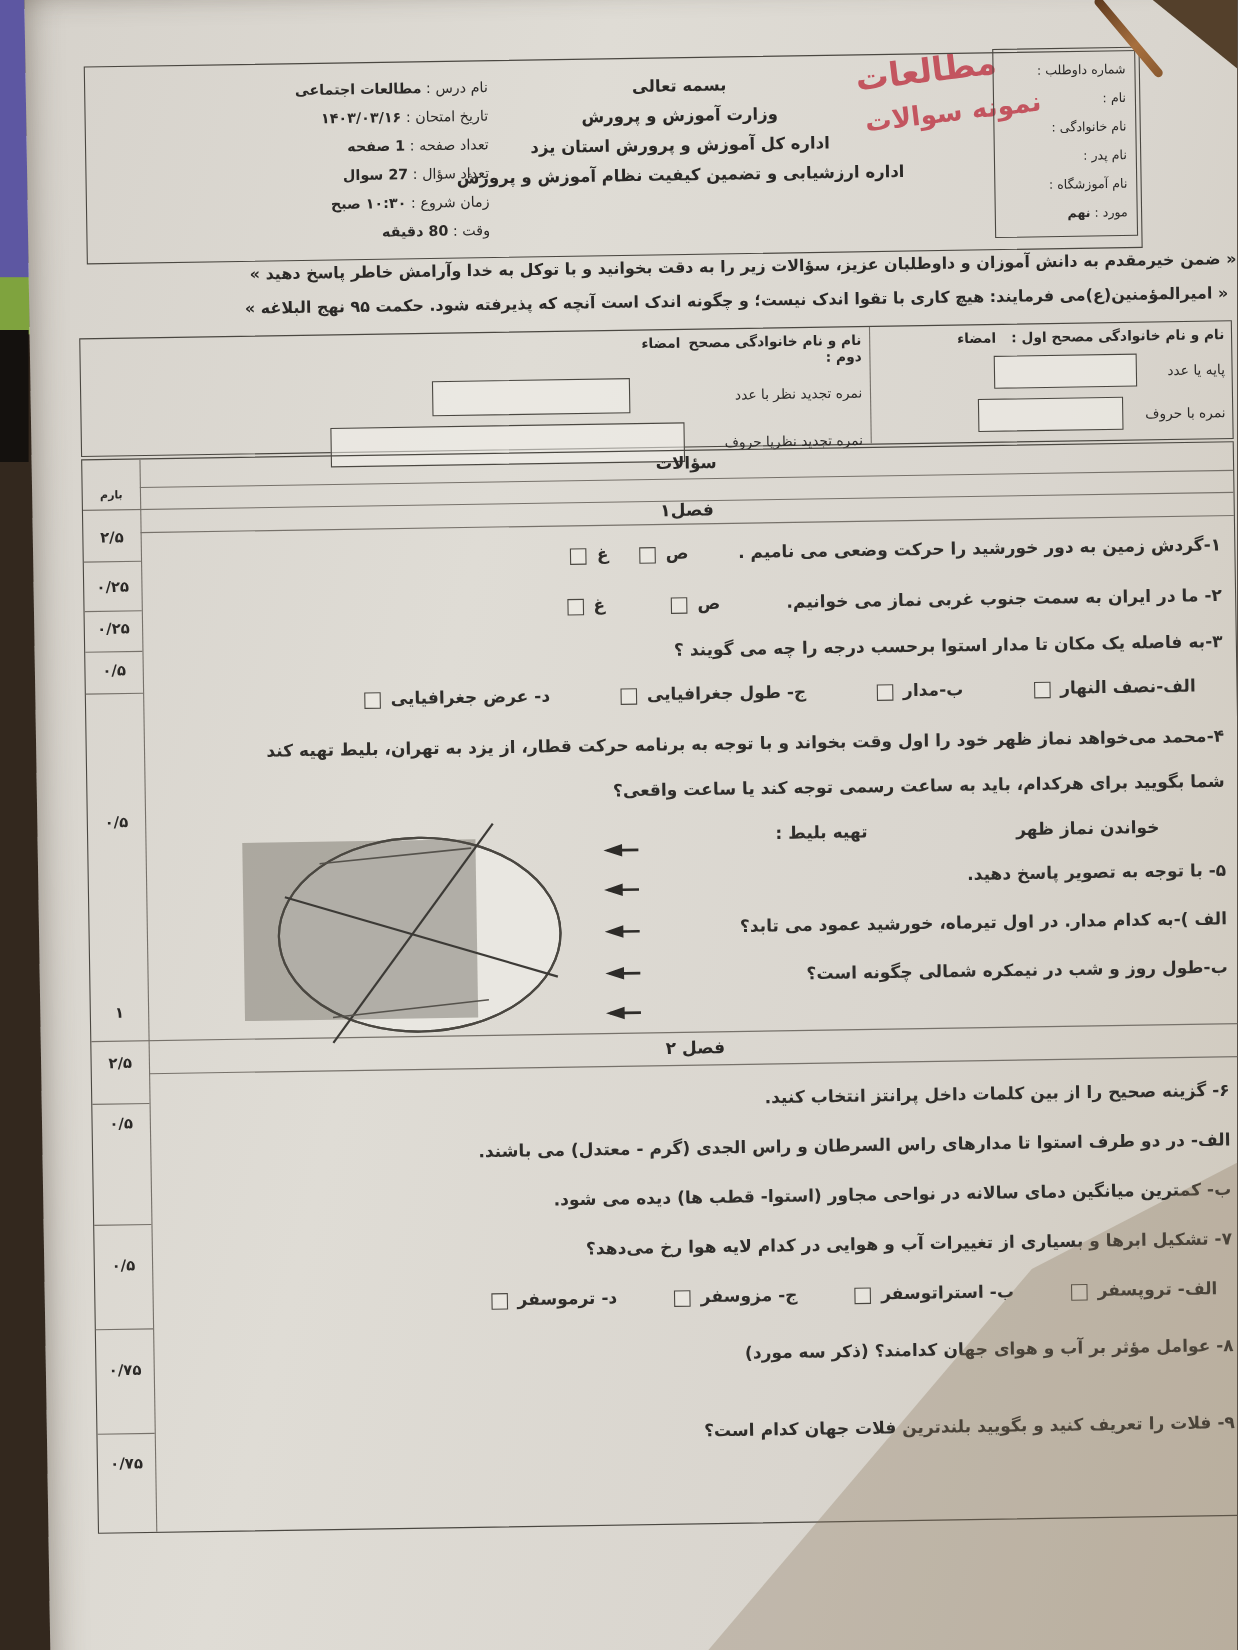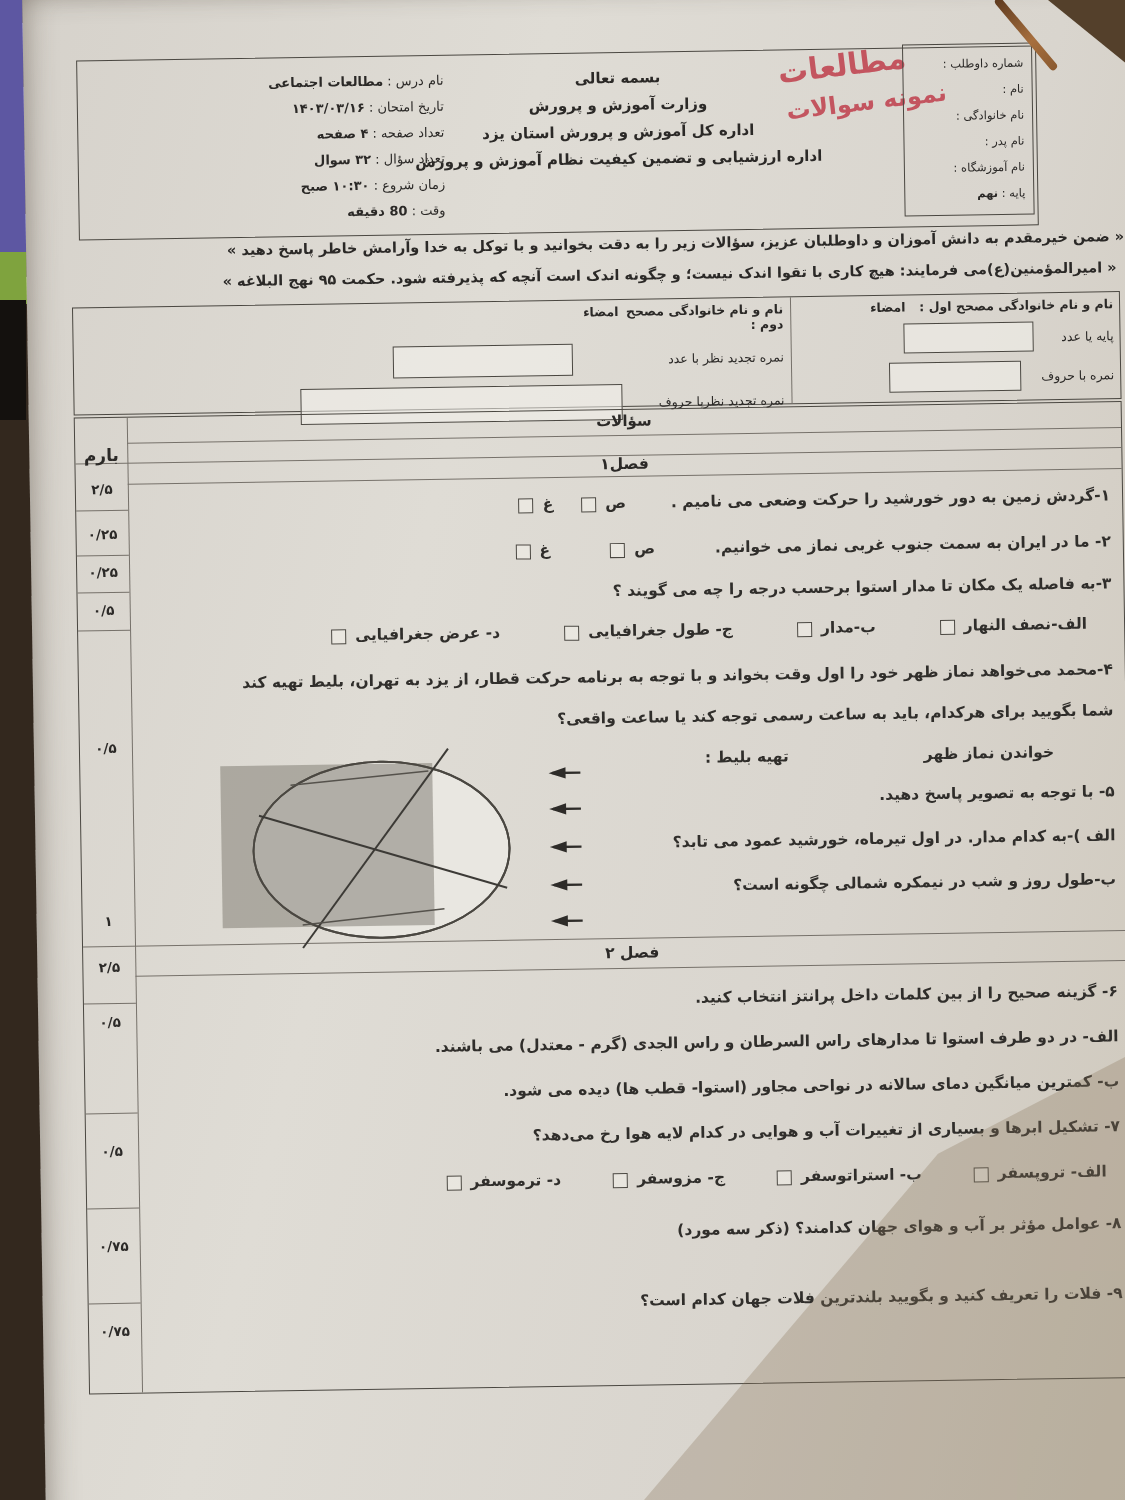--- a/index.html
+++ b/index.html
@@ -65,25 +65,25 @@
         <div class="info-row">
           <span>نام درس :</span>
           <span class="b">مطالعات اجتماعی</span>
         </div>
         <div class="info-row">
           <span>تاریخ امتحان :</span>
           <span class="b">۱۴۰۳/۰۳/۱۶</span>
         </div>
         <div class="info-row">
           <span>تعداد صفحه :</span>
-          <span class="b">۴ صفحه</span>
+          <span class="b">1 صفحه</span>
         </div>
         <div class="info-row">
           <span>تعداد سؤال :</span>
-          <span class="b">۳۲ سوال</span>
+          <span class="b">27 سوال</span>
         </div>
         <div class="info-row">
           <span>زمان شروع :</span>
           <span class="b">۱۰:۳۰ صبح</span>
         </div>
         <div class="info-row">
           <span>وقت :</span>
           <span class="b">80 دقیقه</span>
         </div>
       </div>
@@ -95,21 +95,21 @@
         <div>اداره ارزشیابی و تضمین کیفیت نظام آموزش و پرورش</div>
       </div>
 
       <div class="abs bx" style="right:3px;top:-4px;width:118px;height:164px;padding:6px 8px 0 2px;">
         <div class="cand-row">شماره داوطلب :</div>
         <div class="cand-row">نام :</div>
         <div class="cand-row">نام خانوادگی :</div>
         <div class="cand-row">نام پدر :</div>
         <div class="cand-row">نام آموزشگاه :</div>
         <div class="cand-row">
-          <span>پایه :</span>
+          <span>مورد :</span>
           <span class="b">نهم</span>
         </div>
       </div>
     </div>
 
     <div class="abs b" style="left:60px;right:30px;top:247px;text-align:right;font-size:14.5px;">« ضمن خیرمقدم به دانش آموزان و داوطلبان عزیز، سؤالات زیر را به دقت بخوانید و با توکل به خدا وآرامش خاطر پاسخ دهید »</div>
     <div class="abs b" style="left:60px;right:38px;top:278px;text-align:right;font-size:14.5px;">« امیرالمؤمنین(ع)می فرمایند: هیچ کاری با تقوا اندک نیست؛ و چگونه اندک است آنچه که پذیرفته شود. حکمت ۹۵ نهج البلاغه »</div>
 
     <div class="abs bx" style="left:45px;top:310px;width:1046px;height:106px;">
       <div class="vl" style="left:717px;top:0;bottom:0;"></div>
@@ -157,21 +157,21 @@
       <div class="hl" style="left:0;width:52px;top:174px;"></div>
       <div class="hl" style="left:0;width:52px;top:212px;"></div>
       <div class="hl" style="left:0;right:0;top:528px;"></div>
       <div class="hl" style="left:52px;right:0;top:558px;"></div>
       <div class="hl" style="left:0;width:52px;top:585px;"></div>
       <div class="hl" style="left:0;width:52px;top:695px;"></div>
       <div class="hl" style="left:0;width:52px;top:790px;"></div>
       <div class="hl" style="left:0;width:52px;top:885px;"></div>
 
       <div class="abs c b" style="left:52px;right:0;top:2px;font-size:15px;">سؤالات</div>
-      <div class="abs c b" style="left:0;width:52px;top:27px;font-size:17px;">بارم</div>
+      <div class="abs c b" style="left:0;width:52px;top:27px;font-size:10px;">بارم</div>
 
       <div class="abs c b" style="left:52px;right:0;top:45px;font-size:15.5px;">فصل۱</div>
       <div class="mark" style="top:63px;">۲/۵</div>
 
       <div class="mark" style="top:108px;">۰/۲۵</div>
       <div class="mark" style="top:146px;">۰/۲۵</div>
       <div class="mark" style="top:184px;">۰/۵</div>
       <div class="mark" style="top:322px;">۰/۵</div>
       <div class="mark" style="top:495px;">۱</div>
       <div class="mark" style="top:541px;">۲/۵</div>

